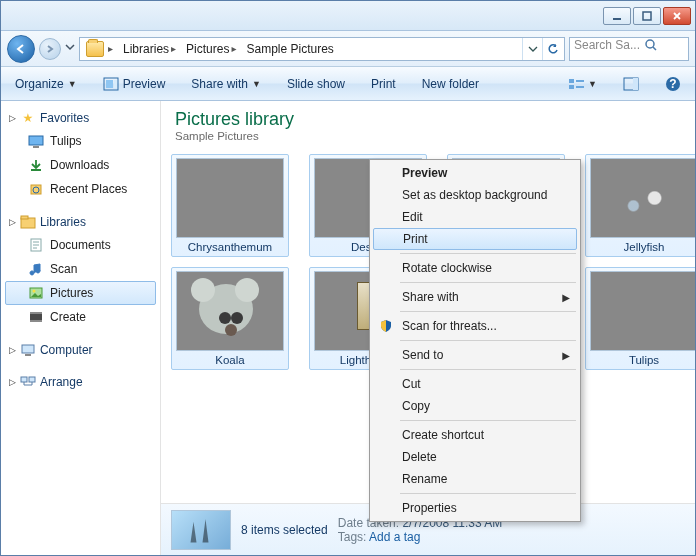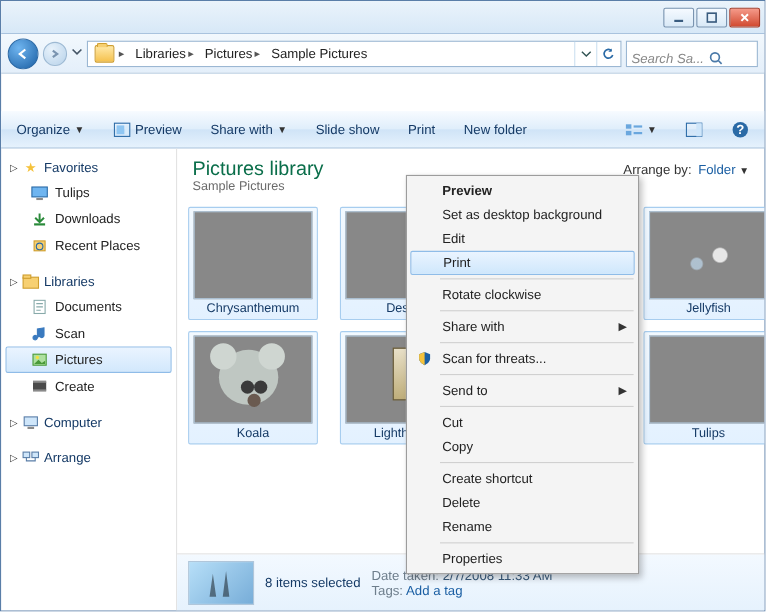--- a/index.html
+++ b/index.html
@@ -11,23 +11,23 @@
   .navbar { height: 36px; display: flex; align-items: center; gap: 4px; padding: 3px 6px; background: linear-gradient(#f2f8fd,#e4effa); border-bottom: 1px solid #b8cee2; }
   .nav-circle { width: 28px; height: 28px; border-radius: 50%; background: radial-gradient(circle at 35% 30%, #6fb5f0, #1b5fa3); display: flex; align-items: center; justify-content: center; color: #fff; border: 1px solid #2d6aa6; }
   .nav-circle.small { width: 22px; height: 22px; background: radial-gradient(circle at 35% 30%, #e8f2fb, #b7d2ea); color:#567; border-color:#9db9d3;}
   .nav-dd { width:10px; height:14px; color:#456; }
   .addr { flex: 1; height: 24px; border: 1px solid #9bb7d3; background: #fff; display: flex; align-items: center; padding: 0 2px; gap: 0; }
   .addr .seg { display:flex; align-items:center; height:100%; padding: 0 4px; color:#222; cursor:default;}
   .addr .crumb-chev { color:#555; padding:0 2px; font-size:10px;}
   .addr .folder-ico { width:18px; height:16px; display:inline-block; background:linear-gradient(#ffe9a8,#f5c14d); border:1px solid #cf9e2e; border-radius:2px; margin-right:2px; position:relative;}
   .addr .folder-ico::before{content:"";position:absolute;top:-3px;left:1px;width:8px;height:3px;background:#f7d072;border:1px solid #cf9e2e;border-bottom:none;border-radius:2px 2px 0 0;}
   .addr-btn { width:20px; height:22px; border-left:1px solid #cde0f1; display:flex;align-items:center;justify-content:center;color:#355;}
-  .search { width:120px; height:24px; border:1px solid #9bb7d3; background:#fff; display:flex; align-items:flex-end; padding:0 4px; color:#888; font-style:italic; gap:4px;}
+  .search { width:120px; height:24px; border:1px solid #9bb7d3; background:#fff; display:flex; align-items:flex-start; padding:0 4px; color:#888; gap:4px;}
   .search svg{color:#4a79a8;}
-  .toolbar { height: 34px; background: linear-gradient(#f7fbff,#e0eefb 48%, #d0e4f7 52%, #e6f2fd); border-bottom:1px solid #a9c3de; display:flex; align-items:center; padding:0 8px; gap:14px; color:#153a66;margin-top:34px;}
+  .toolbar { height: 34px; background: linear-gradient(#f7fbff,#e0eefb 48%, #d0e4f7 52%, #e6f2fd); border-bottom:1px solid #a9c3de; display:flex; align-items:center; padding:0 8px; gap:14px; color:#153a66;}
   .toolbar .tb-item { display:flex; align-items:center; gap:4px; cursor:default; padding:4px 6px; border-radius:3px;}
   .toolbar .sep-flex{flex:1;}
   .tb-ico { width:16px;height:16px;display:inline-flex;align-items:center;justify-content:center;}
   .body { flex:1; display:flex; min-height:0; }
   .nav { width:160px; border-right:1px solid #e3e3e3; padding:6px 4px; overflow:auto;}
   .nav-group { margin-bottom:10px;}
   .nav-head { display:flex;align-items:center;gap:4px;color:#153a66;padding:3px 4px;}
   .nav-item { display:flex;align-items:center;gap:6px;padding:3px 4px 3px 22px;color:#222;border:1px solid transparent;border-radius:2px;cursor:default;}
   .nav-item.sel { background:linear-gradient(#eaf4ff,#d2e8fc); border-color:#8fbce8;}
   .ico { width:16px;height:16px;display:inline-flex;align-items:center;justify-content:center;}
@@ -318,24 +318,20 @@
           </div>
       </div>
     </div>
 
     <div class="content">
       <div class="lib-header">
         <div>
           <div class="lib-title">Pictures library</div>
           <div class="lib-sub">Sample Pictures</div>
         </div>
-        <div class="arrange">
-          <span>Arrange by:</span>
-          <a><span>Folder</span> <span class="chev">▼</span></a>
-        </div>
       </div>
       <div class="items">
         <div class="grid" id="grid">
             <div class="thumb">
               <div class="img bg-chrys"></div>
               <div class="cap">Chrysanthemum</div>
             </div>
             <div class="thumb">
               <div class="img bg-desert"></div>
               <div class="cap">Desert</div>

